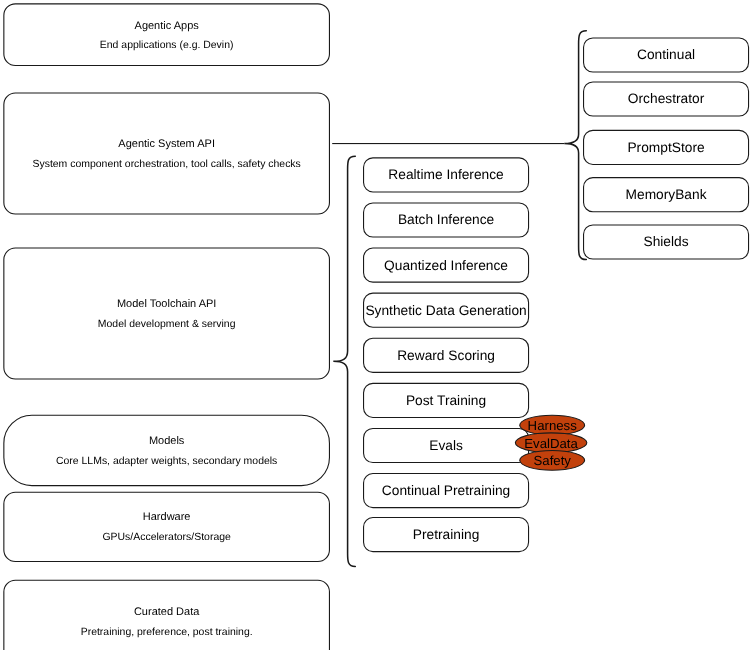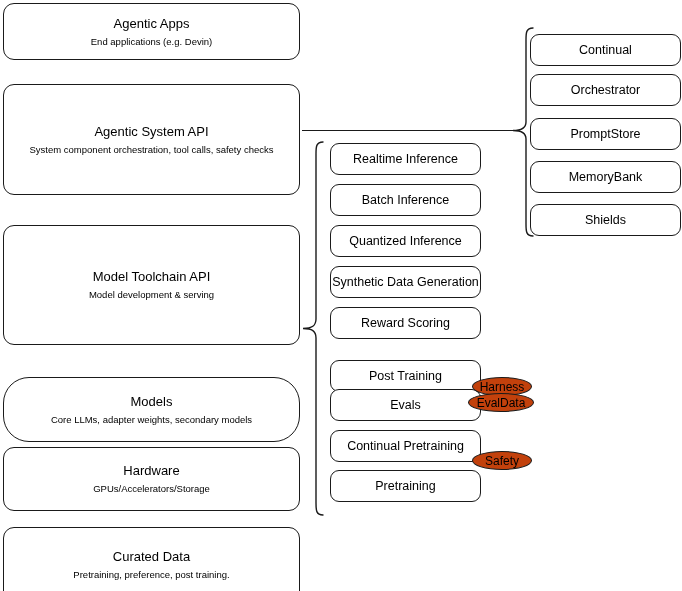--- a/index.html
+++ b/index.html
@@ -28,21 +28,21 @@
     border: 1.3px solid #1a1a1a;
     border-radius: 11px;
     display: flex;
     flex-direction: column;
     align-items: center;
     justify-content: center;
     text-align: center;
     padding: 2px 6px;
   }
   .box .title {
-    font-size: 13px;
+    font-size: 10px;
     line-height: 16px;
     color: #000000;
     white-space: nowrap;
   }
   .box .sub {
     font-size: 9.5px;
     line-height: 13px;
     color: #000000;
     margin-top: 3px;
     white-space: nowrap;
@@ -159,40 +159,40 @@
   </div>
   <div class="box cap-box" style="top:225px;align-items:center;">
     <span class="title">Quantized Inference</span>
   </div>
   <div class="box cap-box" style="top:266px;">
     <span class="title">Synthetic Data Generation</span>
   </div>
   <div class="box cap-box" style="top:307px;">
     <span class="title">Reward Scoring</span>
   </div>
-  <div class="box cap-box" style="top:360px;">
+  <div class="box cap-box" style="top:348px;">
     <span class="title">Post Training</span>
   </div>
   <div class="box cap-box" style="top:389px;">
     <span class="title">Evals</span>
   </div>
   <div class="box cap-box" style="top:430px;">
     <span class="title">Continual Pretraining</span>
   </div>
   <div class="box cap-box" style="top:470px;">
     <span class="title">Pretraining</span>
   </div>
 
   <div class="pill" style="left:472px;top:377px;width:60px;">
     <span>Harness</span>
   </div>
   <div class="pill" style="left:468px;top:393px;width:66px;">
     <span>EvalData</span>
   </div>
-  <div class="pill" style="left:472px;top:409px;width:60px;margin-top:42px;">
+  <div class="pill" style="left:472px;top:409px;width:60px;">
     <span>Safety</span>
   </div>
 
   <div class="box comp-box" style="top:34px;">
     <span class="title">Continual</span>
   </div>
   <div class="box comp-box" style="top:74px;">
     <span class="title">Orchestrator</span>
   </div>
   <div class="box comp-box" style="top:118px;">

